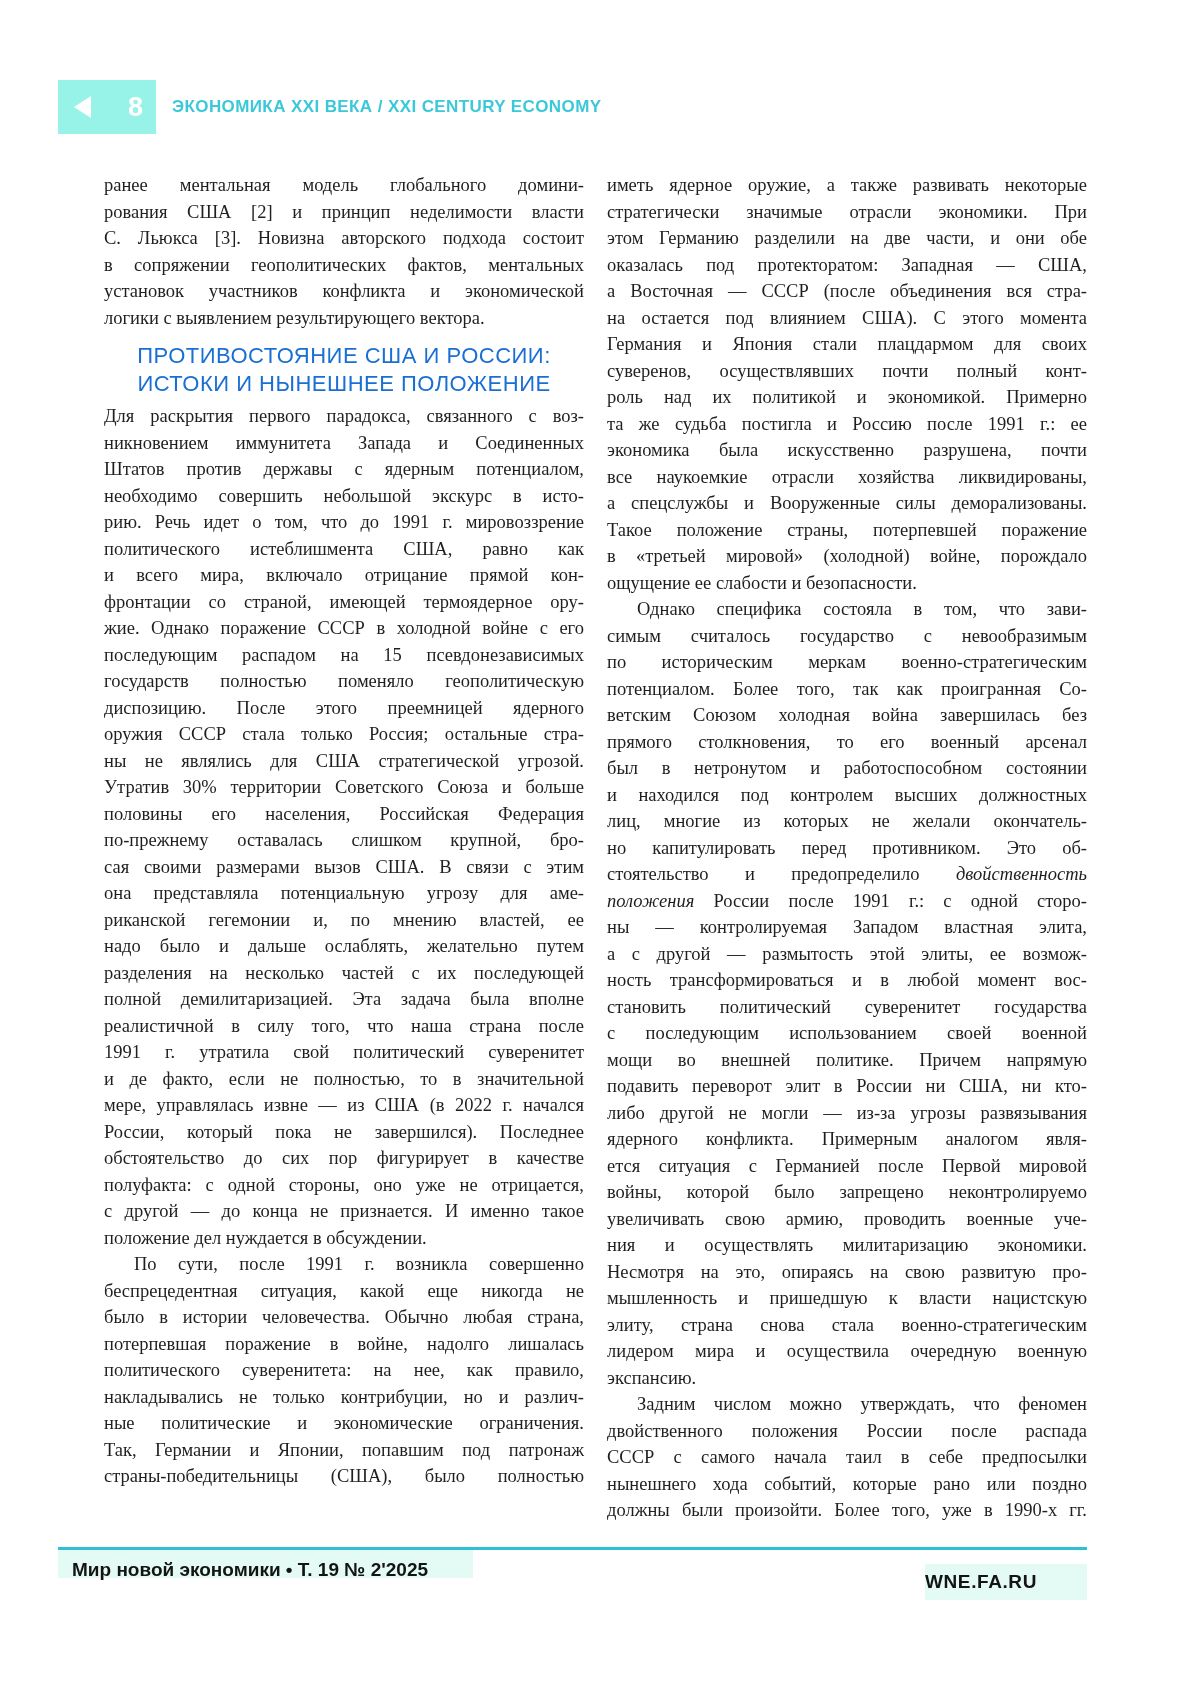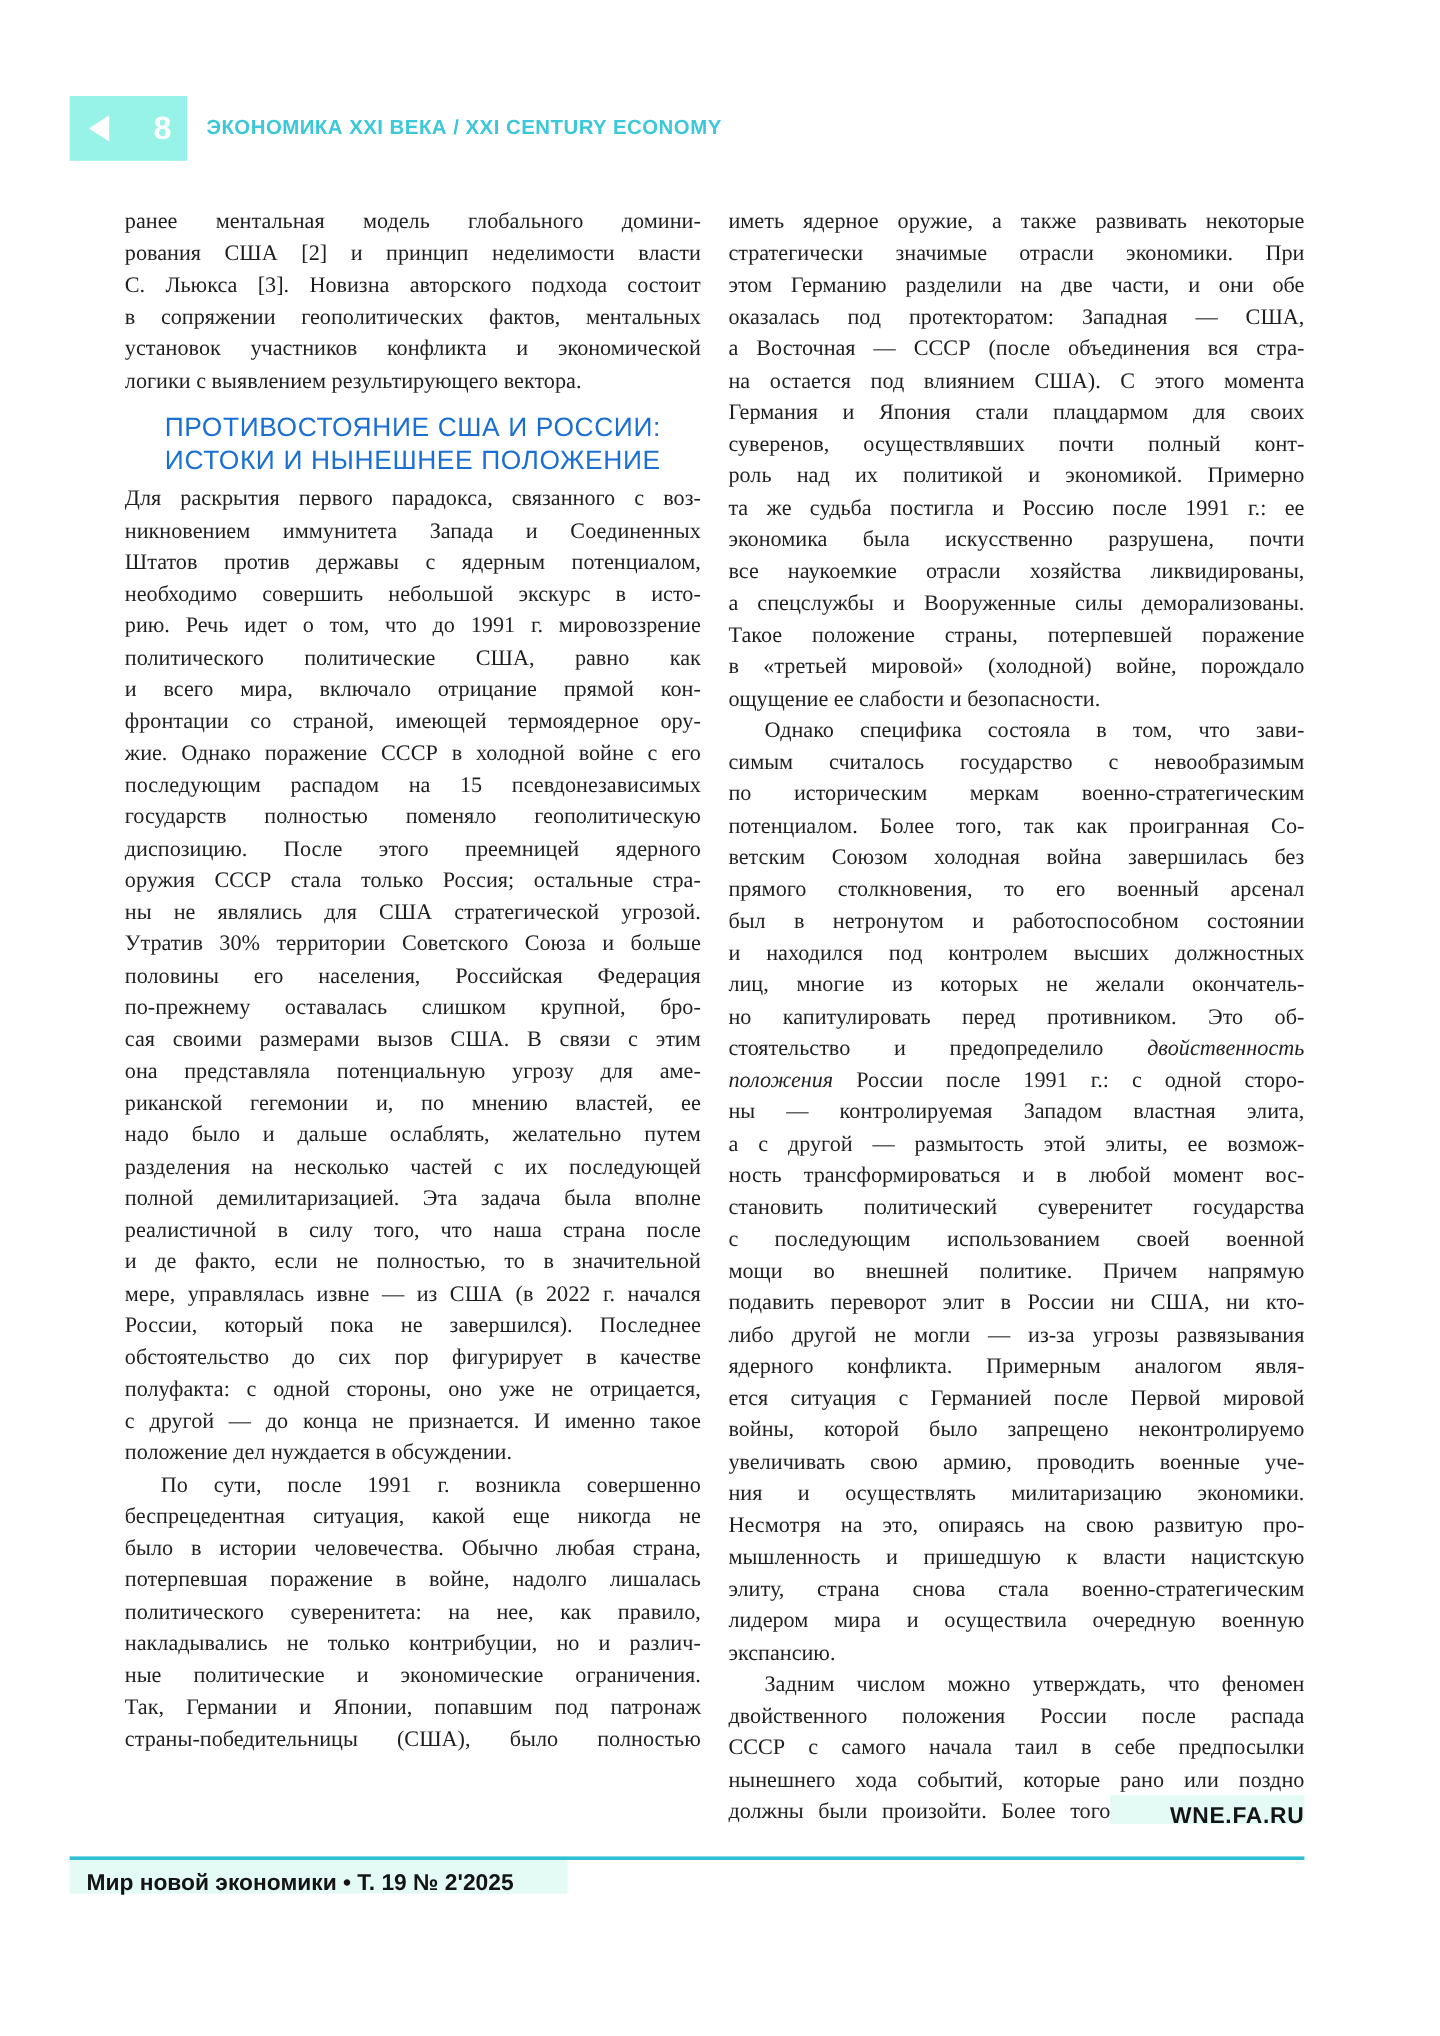--- a/index.html
+++ b/index.html
@@ -59,22 +59,22 @@
   .strip{
     position:absolute;background:var(--strip);
     font-family:"Liberation Sans","DejaVu Sans",sans-serif;
     font-weight:bold;color:#141414;box-sizing:border-box;
   }
   .strip.left{
     left:58px;top:1550px;width:415px;height:28px;line-height:40px;
     padding-left:14px;font-size:19px;
   }
   .strip.right{
-    left:925px;top:1496px;width:162px;height:24px;line-height:36px;
-    text-align:right;font-size:19px;letter-spacing:0.6px;
+    left:925px;top:1564px;width:162px;height:36px;line-height:36px;
+    text-align:left;font-size:19px;letter-spacing:0.6px;
   }
 </style>
 </head>
 <body>
 
 <div class="page">
 
   <div class="corner-box">
     <span class="arrow-left"></span>
     <span class="pagenum">8</span>
@@ -91,39 +91,40 @@
         <div class="ln flush">логики с выявлением результирующего вектора.</div>
         <div class="heading">
           <div>ПРОТИВОСТОЯНИЕ США И РОССИИ:</div>
           <div>ИСТОКИ И НЫНЕШНЕЕ ПОЛОЖЕНИЕ</div>
         </div>
         <div class="ln">Для раскрытия первого парадокса, связанного с воз-</div>
         <div class="ln">никновением иммунитета Запада и Соединенных</div>
         <div class="ln">Штатов против державы с ядерным потенциалом,</div>
         <div class="ln">необходимо совершить небольшой экскурс в исто-</div>
         <div class="ln">рию. Речь идет о том, что до 1991 г. мировоззрение</div>
-        <div class="ln">политического политические США, равно как</div>
+        <div class="ln">политического истеблишмента США, равно как</div>
         <div class="ln">и всего мира, включало отрицание прямой кон-</div>
         <div class="ln">фронтации со страной, имеющей термоядерное ору-</div>
         <div class="ln">жие. Однако поражение СССР в холодной войне с его</div>
         <div class="ln">последующим распадом на 15 псевдонезависимых</div>
         <div class="ln">государств полностью поменяло геополитическую</div>
         <div class="ln">диспозицию. После этого преемницей ядерного</div>
         <div class="ln">оружия СССР стала только Россия; остальные стра-</div>
         <div class="ln">ны не являлись для США стратегической угрозой.</div>
         <div class="ln">Утратив 30% территории Советского Союза и больше</div>
         <div class="ln">половины его населения, Российская Федерация</div>
         <div class="ln">по-прежнему оставалась слишком крупной, бро-</div>
         <div class="ln">сая своими размерами вызов США. В связи с этим</div>
         <div class="ln">она представляла потенциальную угрозу для аме-</div>
         <div class="ln">риканской гегемонии и, по мнению властей, ее</div>
         <div class="ln">надо было и дальше ослаблять, желательно путем</div>
         <div class="ln">разделения на несколько частей с их последующей</div>
         <div class="ln">полной демилитаризацией. Эта задача была вполне</div>
         <div class="ln">реалистичной в силу того, что наша страна после</div>
+        <div class="ln">1991 г. утратила свой политический суверенитет</div>
         <div class="ln">и де факто, если не полностью, то в значительной</div>
         <div class="ln">мере, управлялась извне — из США (в 2022 г. начался</div>
         <div class="ln">России, который пока не завершился). Последнее</div>
         <div class="ln">обстоятельство до сих пор фигурирует в качестве</div>
         <div class="ln">полуфакта: с одной стороны, оно уже не отрицается,</div>
         <div class="ln">с другой — до конца не признается. И именно такое</div>
         <div class="ln flush">положение дел нуждается в обсуждении.</div>
         <div class="ln ind">По сути, после 1991 г. возникла совершенно</div>
         <div class="ln">беспрецедентная ситуация, какой еще никогда не</div>
         <div class="ln">было в истории человечества. Обычно любая страна,</div>

